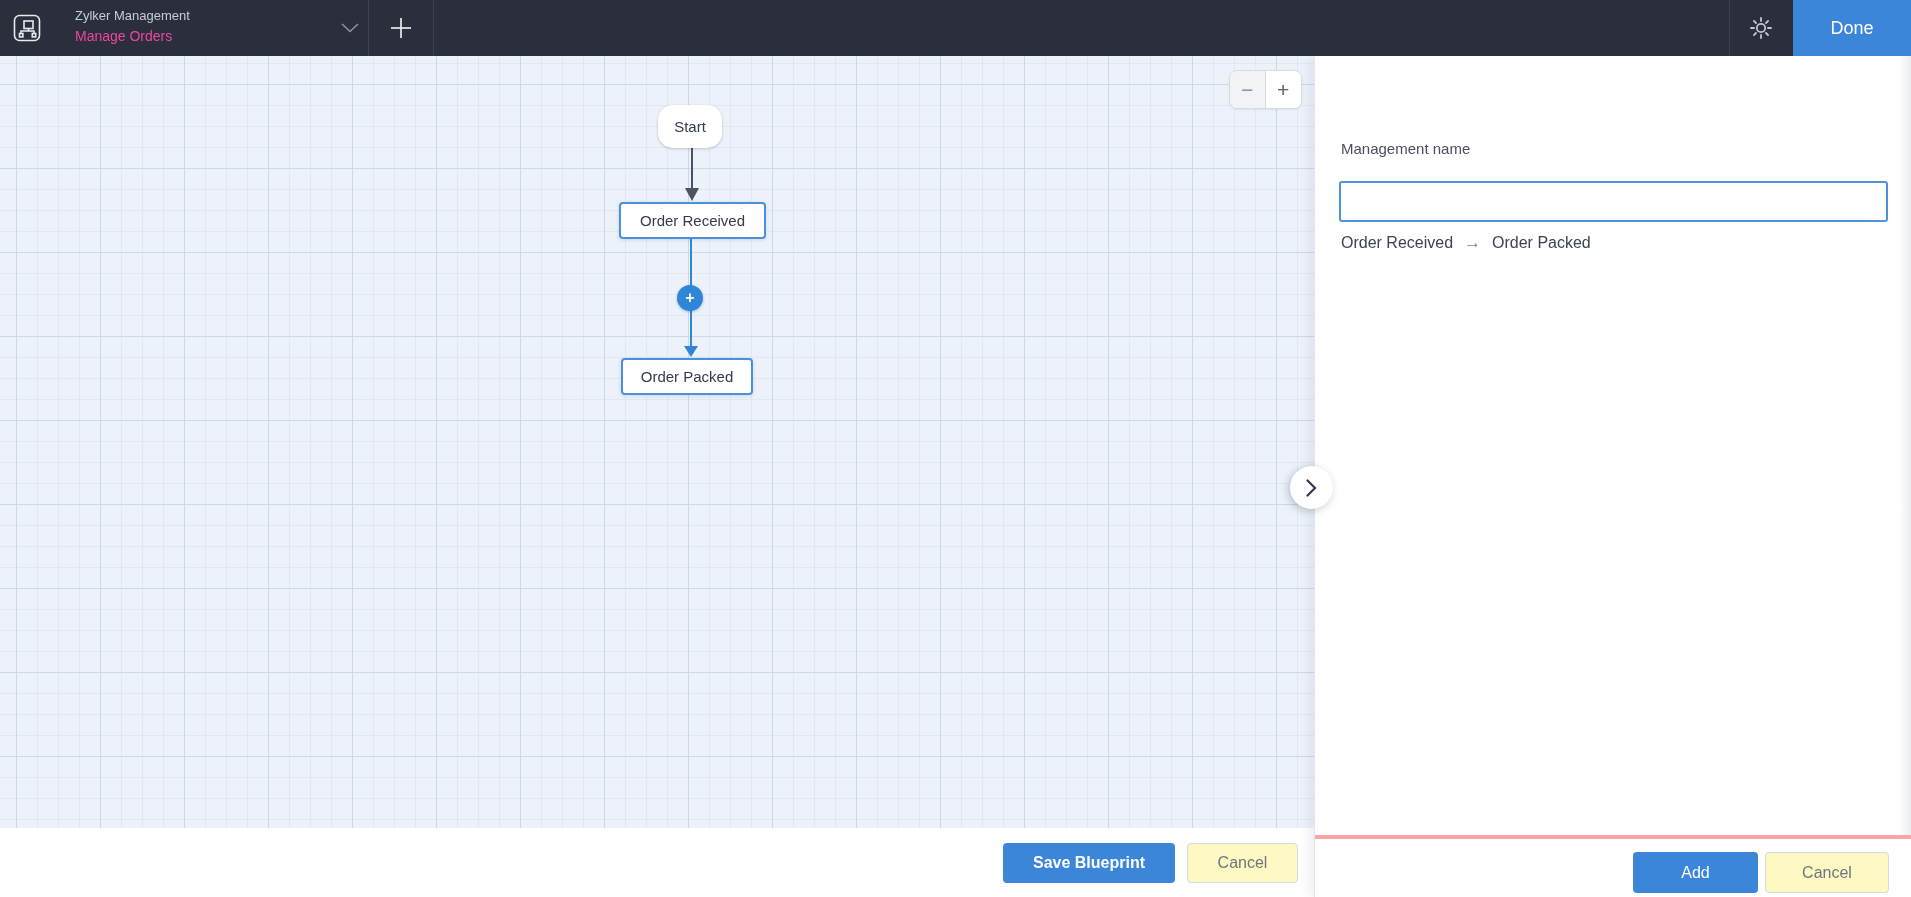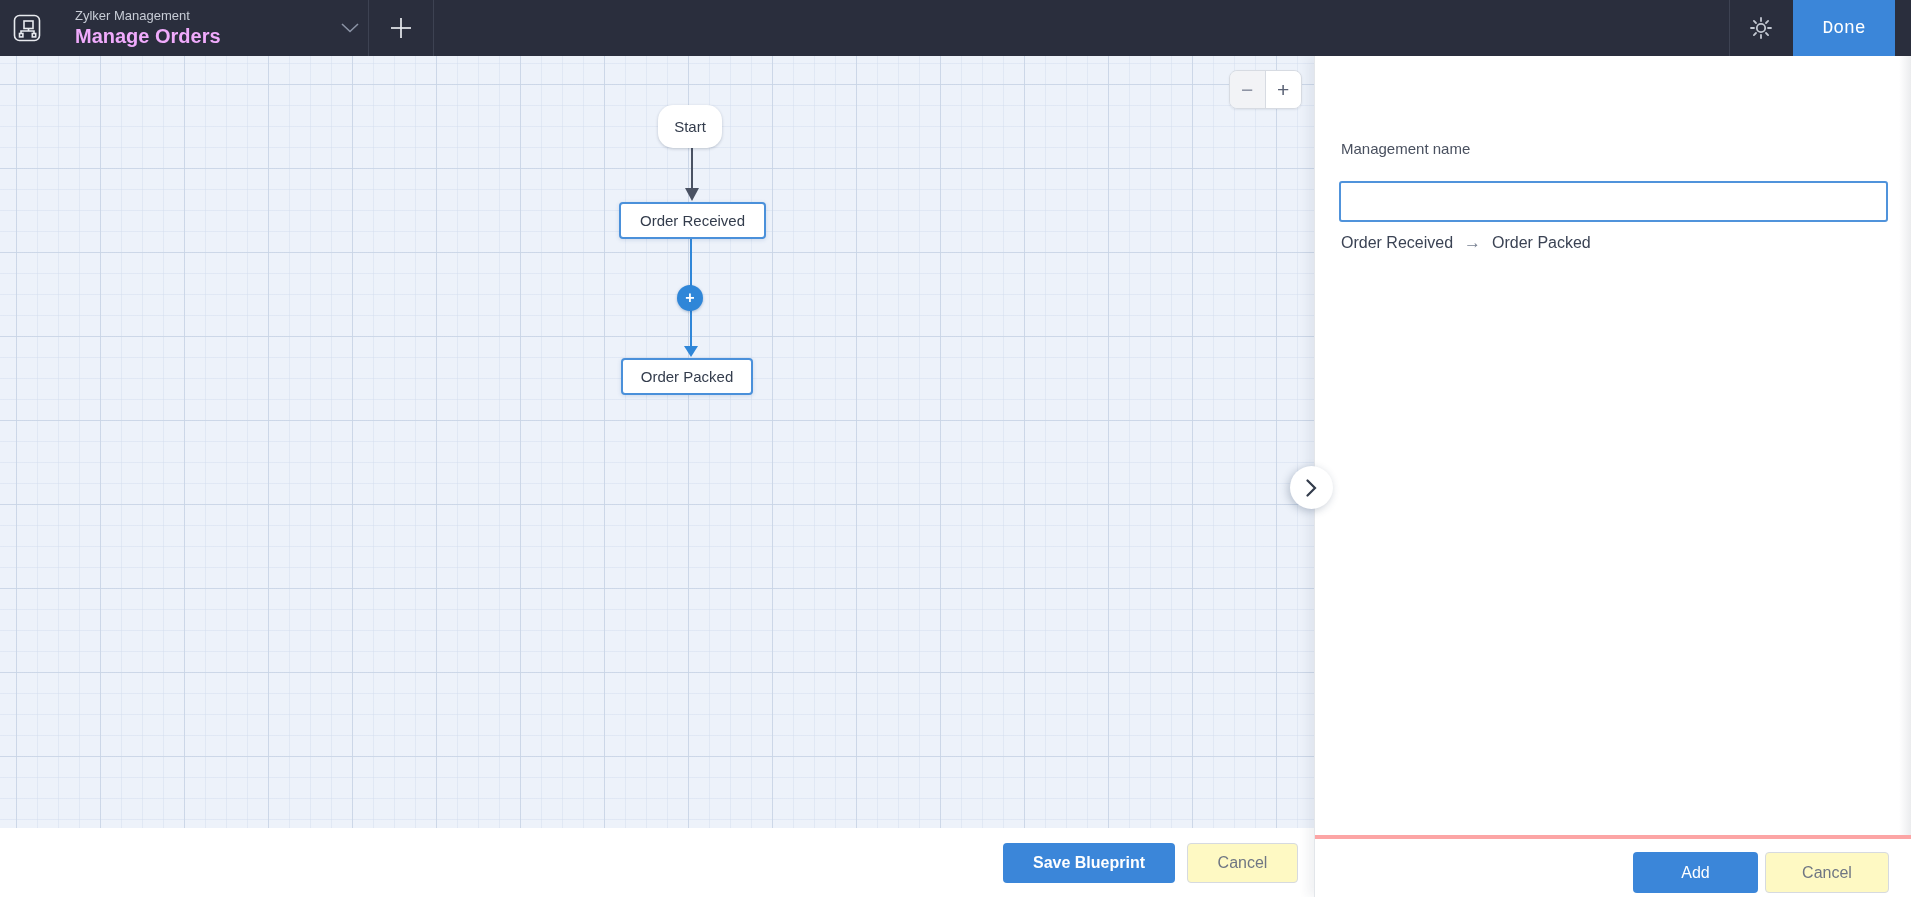--- a/index.html
+++ b/index.html
@@ -5,31 +5,31 @@
   * { margin:0; padding:0; box-sizing:border-box; }
   html,body { width:1911px; height:897px; overflow:hidden;
     font-family:"Liberation Sans","DejaVu Sans",sans-serif; background:#fff; }
 
   
   .topbar { position:absolute; left:0; top:0; width:1911px; height:56px;
     background:#2a2e3d; display:flex; align-items:center; z-index:40; }
   .logo-box { width:28px; height:28px; margin-left:13px; flex:none; }
   .tb-titles { margin-left:34px; display:flex; flex-direction:column; justify-content:center; }
   .tb-sub { font-size:13px; color:#c7ccd6; line-height:16px; }
-  .tb-main { font-size:20px; color:#f0abfc; font-weight:700; line-height:24px; }
+  .tb-main { font-size:14px; color:#ec4899; font-weight:400; line-height:24px; }
   .tb-chevron { position:absolute; left:338px; top:0; height:56px; width:24px;
     display:flex; align-items:center; justify-content:center; cursor:pointer; }
   .tb-divider { position:absolute; top:0; width:1px; height:56px; background:#3d4252; }
   .tb-plus { position:absolute; left:368px; top:0; width:65px; height:56px;
     display:flex; align-items:center; justify-content:center; cursor:pointer; }
   .tb-gear { position:absolute; left:1729px; top:0; width:64px; height:56px;
     display:flex; align-items:center; justify-content:center; cursor:pointer; }
-  .tb-done { position:absolute; left:1793px; top:0; width:102px; height:56px;
+  .tb-done { position:absolute; left:1793px; top:0; width:118px; height:56px;
     background:#3b86d9; color:#fff; font-size:18px; font-weight:500; border:none;
-    display:flex; align-items:center; justify-content:center; cursor:pointer;font-family:Liberation Mono, monospace; }
+    display:flex; align-items:center; justify-content:center; cursor:pointer; }
 
   
   .canvas { position:absolute; left:0; top:56px; width:1314px; height:841px;
     background-color:#edf2fa;
     background-image:
       linear-gradient(to right,  rgba(201,212,230,0.85) 1px, transparent 1px),
       linear-gradient(to bottom, rgba(201,212,230,0.85) 1px, transparent 1px),
       linear-gradient(to right,  rgba(214,224,239,0.55) 1px, transparent 1px),
       linear-gradient(to bottom, rgba(214,224,239,0.55) 1px, transparent 1px);
     background-size:84px 84px, 84px 84px, 21px 21px, 21px 21px;

